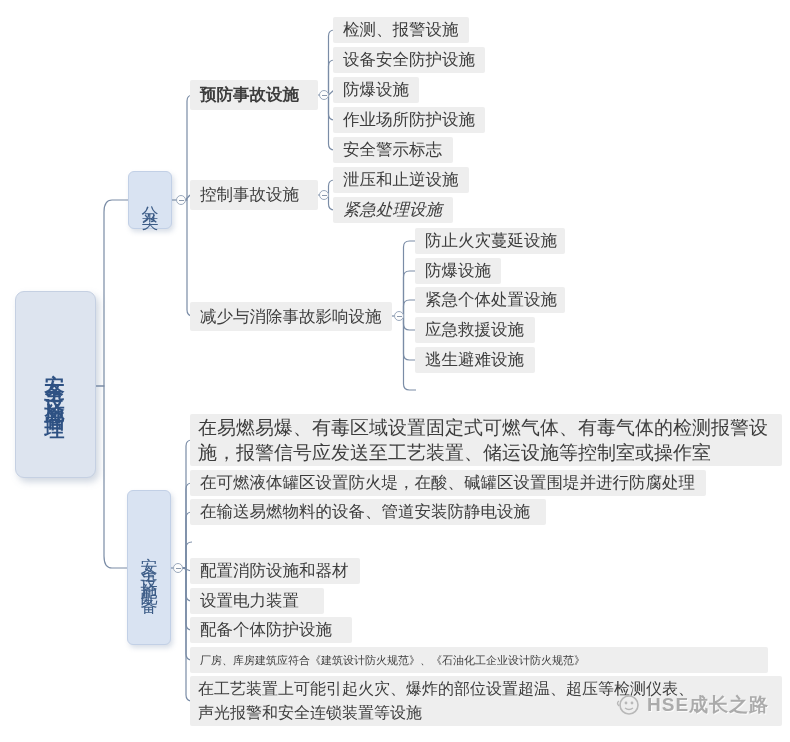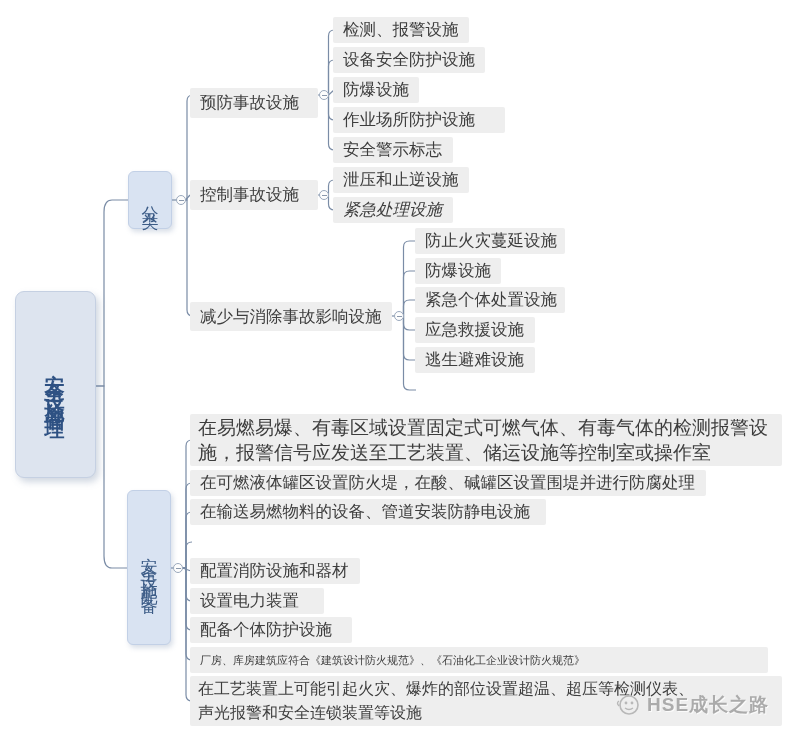--- a/index.html
+++ b/index.html
@@ -86,28 +86,28 @@
       <path d="M182.5 568 H186 V624 Q186 630 192 630" fill="none" stroke="#7a8ca6" stroke-width="1.2"></path>
       <path d="M182.5 568 H186 V654 Q186 660 192 660" fill="none" stroke="#7a8ca6" stroke-width="1.2"></path>
       <path d="M182.5 568 H186 V695 Q186 701 192 701" fill="none" stroke="#7a8ca6" stroke-width="1.2"></path>
     </svg>
 
   <div class="node root vertical" style="left:15px;top:291px;width:81px;height:187px;">安全设施管理</div>
 
   <div class="node blue vertical branch" style="left:128px;top:171px;width:44px;height:58px;">分类</div>
   <div class="node blue vertical branch" style="left:127px;top:490px;width:44px;height:155px;">安全设施配备</div>
 
-  <div class="node gray" style="left:190px;top:88px;width:128px;height:30px;">预防事故设施</div>
+  <div class="node gray" style="left:190px;top:80px;width:128px;height:30px;font-weight:bold;">预防事故设施</div>
   <div class="node gray" style="left:190px;top:180px;width:128px;height:30px;">控制事故设施</div>
   <div class="node gray" style="left:190px;top:302px;width:202px;height:29px;">减少与消除事故影响设施</div>
 
   <div class="node gray" style="left:333px;top:17px;width:136px;height:26px;">检测、报警设施</div>
   <div class="node gray" style="left:333px;top:47px;width:152px;height:26px;">设备安全防护设施</div>
   <div class="node gray" style="left:333px;top:77px;width:86px;height:26px;">防爆设施</div>
-  <div class="node gray" style="left:333px;top:107px;width:172px;height:26px;">作业场所防护设施</div>
+  <div class="node gray" style="left:333px;top:107px;width:152px;height:26px;">作业场所防护设施</div>
   <div class="node gray" style="left:333px;top:137px;width:120px;height:26px;">安全警示标志</div>
 
   <div class="node gray" style="left:333px;top:167px;width:136px;height:26px;">泄压和止逆设施</div>
   <div class="node gray" style="left:333px;top:197px;width:120px;height:26px;font-style:italic;">紧急处理设施</div>
 
   <div class="node gray" style="left:415px;top:228px;width:150px;height:26px;">防止火灾蔓延设施</div>
   <div class="node gray" style="left:415px;top:258px;width:86px;height:26px;">防爆设施</div>
   <div class="node gray" style="left:415px;top:287px;width:150px;height:26px;">紧急个体处置设施</div>
   <div class="node gray" style="left:415px;top:317px;width:120px;height:26px;">应急救援设施</div>
   <div class="node gray" style="left:415px;top:347px;width:120px;height:26px;">逃生避难设施</div>

